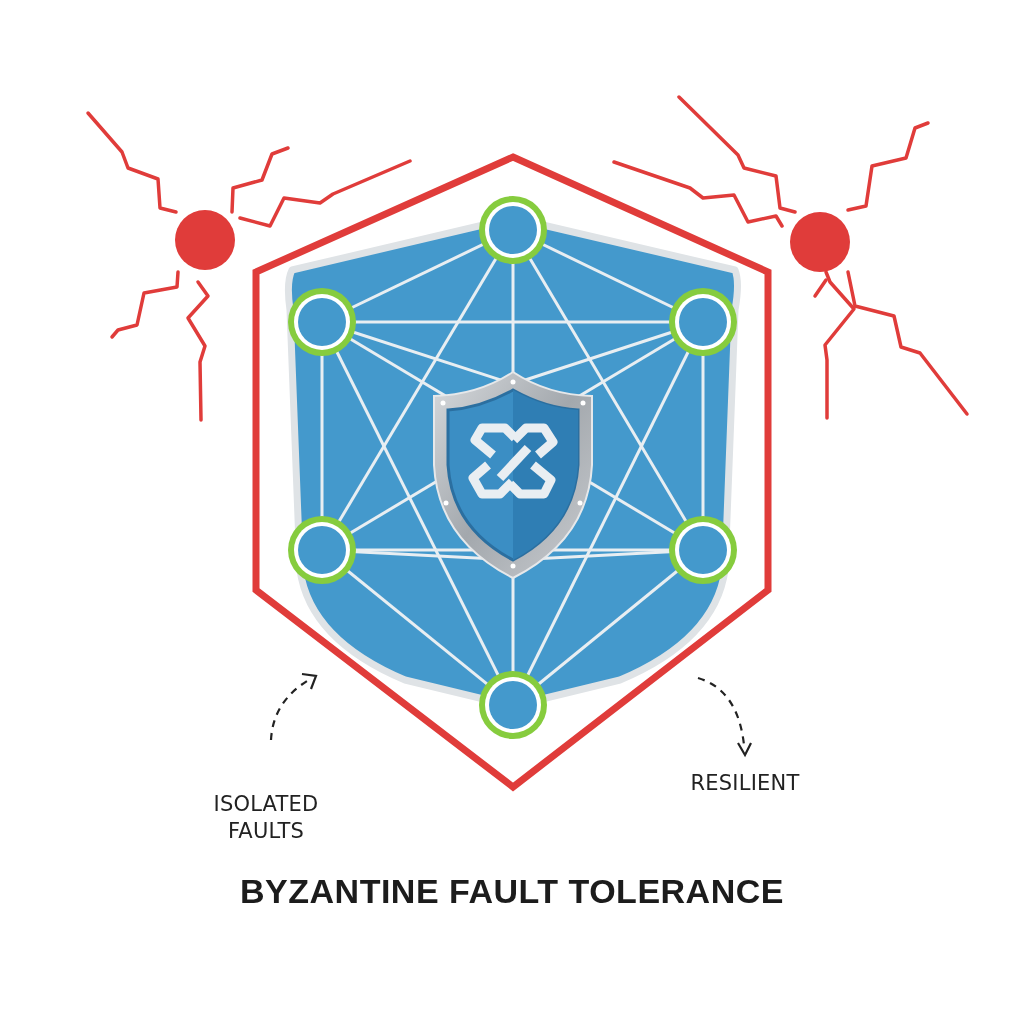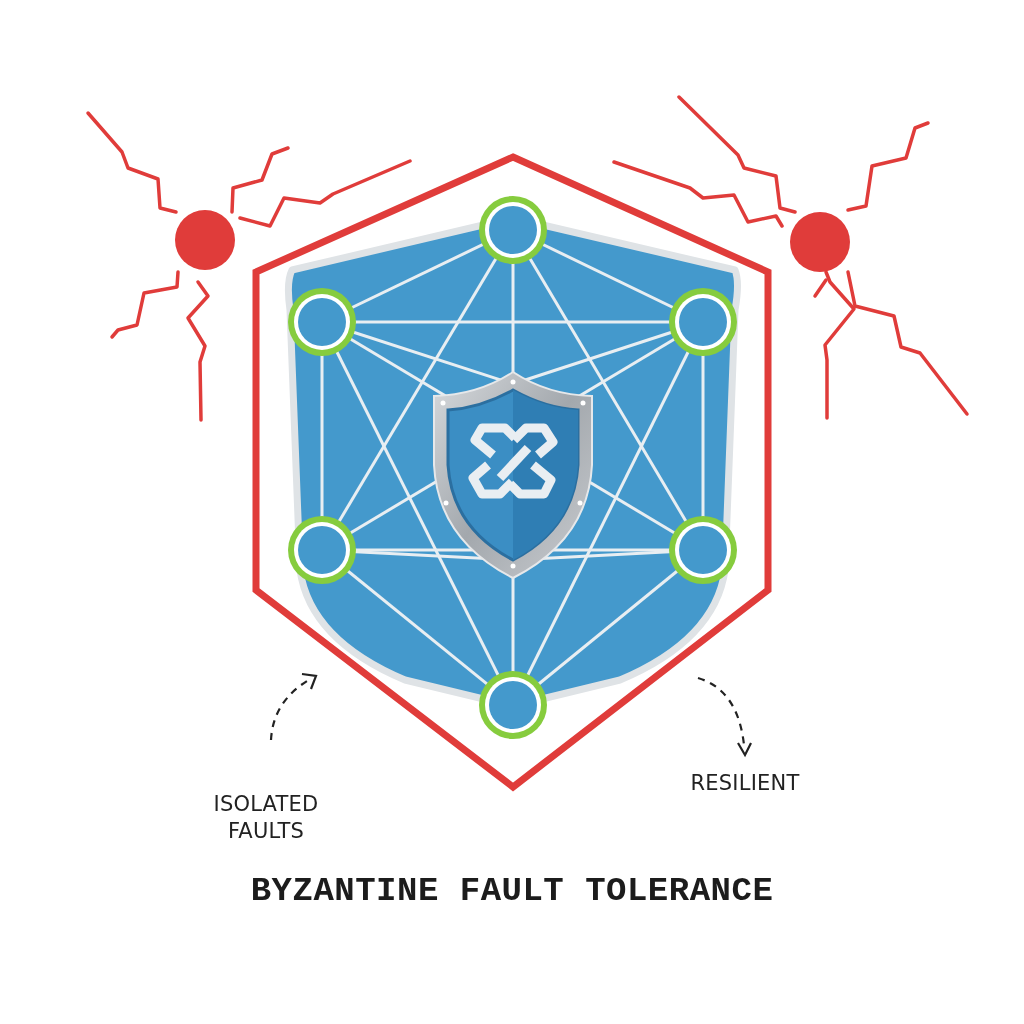--- a/index.html
+++ b/index.html
@@ -2,21 +2,21 @@
 <html><head>
 <meta charset="utf-8">
 <style>
   html, body { margin: 0; padding: 0; background: #ffffff; }
   body { width: 1024px; height: 1024px; position: relative; overflow: hidden; font-family: "DejaVu Sans", "Liberation Sans", sans-serif; }
   #diagram { position: absolute; left: 0; top: 0; width: 1024px; height: 1024px; }
   .label { position: absolute; color: #222222; text-align: center; font-size: 21px; line-height: 27px; letter-spacing: 0.2px; }
   .label span { display: block; }
   #label-isolated { left: 196px; top: 756px; width: 140px; margin-top: 35px; }
   #label-resilient { left: 660px; top: 770px; width: 170px; }
-  #title { position: absolute; left: 0; width: 1024px; top: 872px; text-align: center; font-size: 34px; font-weight: bold; color: #1c1c1c; letter-spacing: 0.5px; font-family: Liberation Mono, monospace; }
+  #title { position: absolute; left: 0; width: 1024px; top: 872px; text-align: center; font-size: 34px; font-weight: bold; color: #1c1c1c; letter-spacing: 0.5px; font-family: Liberation Sans, sans-serif; }
 </style>
 </head>
 <body>
 
 <svg id="diagram" viewBox="0 0 1024 1024" xmlns="http://www.w3.org/2000/svg">
   <defs>
     <linearGradient id="silver" x1="0" y1="0" x2="1" y2="1">
       <stop offset="0" stop-color="#d7dadd"></stop>
       <stop offset="0.5" stop-color="#a3a8ad"></stop>
       <stop offset="1" stop-color="#c9ccd0"></stop>

